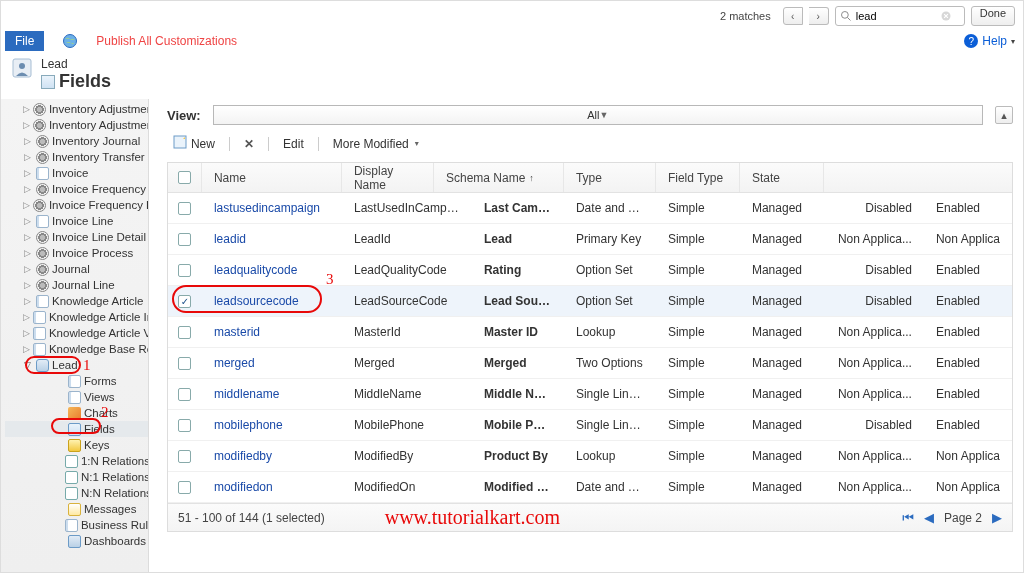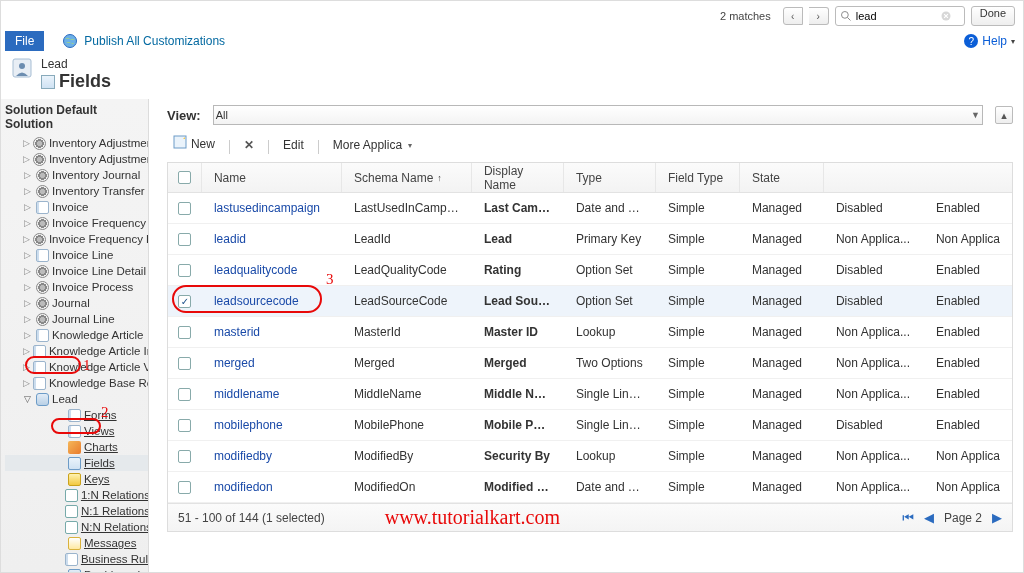--- a/index.html
+++ b/index.html
@@ -13,21 +13,21 @@
 .arrowbtn + .arrowbtn { border-left:none; border-top-left-radius:0; border-bottom-left-radius:0; }
 .arrowbtn.left { border-top-right-radius:0; border-bottom-right-radius:0; }
 .findbox { width:130px; height:20px; border:1px solid #bbb; border-radius:3px; display:flex; align-items:center; padding:0 4px; background:#fff; gap:4px; }
 .findbox input { border:none; outline:none; width:80px; font-size:11px; }
 .circle-icon { width:12px; height:12px; display:inline-flex; align-items:center; justify-content:center; color:#888; }
 .donebtn { height:20px; padding:0 8px; border:1px solid #bbb; border-radius:3px; background:linear-gradient(#fff,#eee); cursor:pointer; font-size:11px; }
 
 
 .ribbon { position:absolute; top:28px; left:0; right:0; height:24px; display:flex; align-items:center; }
 .filebtn { background:#2b6bbf; color:#fff; height:20px; padding:0 10px; display:flex; align-items:center; cursor:pointer; margin-left:4px; font-size:12px; }
-.pub { display:flex; align-items:center; gap:6px; margin-left:18px; color:#0369a1; cursor:pointer; }
+.pub { display:flex; align-items:center; gap:18px; margin-left:18px; color:#ef4444; cursor:pointer; }
 .world-icon { width:16px; height:16px; }
 .help { margin-left:auto; margin-right:8px; display:flex; align-items:center; gap:4px; color:#0b5ed7; cursor:pointer; }
 .help .bullet { width:14px; height:14px; border-radius:50%; background:#0b5ed7; color:#fff; font-size:10px; display:flex; align-items:center; justify-content:center; }
 .help .tri { font-size:8px; color:#444; }
 
 
 .hdr { position:absolute; top:56px; left:10px; display:flex; gap:8px; }
 .hdr .ent-icon { width:22px; height:22px; }
 .hdr .titles .small { font-size:12px; color:#333; }
 .hdr .titles .big { font-size:18px; font-weight:bold; }
@@ -37,35 +37,35 @@
 .body { position:absolute; top:98px; left:0; right:0; bottom:0; display:flex; }
 .sidebar { width:272px; background:linear-gradient(#f4f4f4,#efefef); border-right:1px solid #dcdcdc; overflow:hidden; padding-top:2px; }
 .solhdr { font-weight:bold; padding:2px 6px 4px 4px; font-size:12px; }
 .tree { padding-left:4px; }
 .tree-row { display:flex; align-items:center; height:16px; gap:3px; padding-left:4px; position:relative; }
 .tree-row .tw { width:9px; text-align:center; color:#666; font-size:9px; cursor:pointer; }
 .tree-row .tw.empty { visibility:hidden; }
 .tree-row .ic { width:14px; height:14px; display:inline-flex; align-items:center; justify-content:center; }
 .tree-row .lab { font-size:11.5px; color:#333; cursor:pointer; white-space:nowrap; }
 .tree-row.selected { background:#e5e9ec; }
-.indent2 { padding-left:50px;text-decoration:underline; }
+.indent2 { padding-left:50px; }
 
 
 .redring { position:absolute; border:2px solid #e80909; border-radius:50%; pointer-events:none; }
 .rednum { position:absolute; color:#e80909; font-size:15px; font-family: "Times New Roman", serif; pointer-events:none; }
 .bigred { position:absolute; color:#e80909; font-family:"Times New Roman", serif; font-size:20px; pointer-events:none; }
 
 
 .main { flex:1; display:flex; flex-direction:column; }
 .viewbar { padding:6px 10px 4px 18px; display:flex; align-items:center; gap:12px; }
 .viewbar .lbl { font-weight:bold; font-size:13px; }
-.viewdd { flex:1; height:20px; border:1px solid #b8b8b8; background:linear-gradient(#fff,#f3f3f3); display:flex; align-items:center; padding:0 2px; justify-content:space-between; font-size:11px; cursor:pointer; }
+.viewdd { flex:1; height:20px; border:1px solid #b8b8b8; background:linear-gradient(#fff,#f3f3f3); display:flex; align-items:center; padding:0 8px; justify-content:center; font-size:11px; cursor:pointer; }
 .togglebtn { width:18px; height:18px; border:1px solid #bbb; border-radius:2px; background:linear-gradient(#fff,#eee); display:flex; align-items:center; justify-content:center; cursor:pointer; color:#555; font-size:11px; }
 
-.toolbar { padding:4px 10px 4px 18px; display:flex; align-items:flex-end; gap:4px; }
+.toolbar { padding:4px 10px 4px 18px; display:flex; align-items:center; gap:4px; }
 .tb-item { display:flex; align-items:center; gap:4px; padding:2px 6px; cursor:pointer; font-size:12px; color:#333; }
 .tb-sep { width:1px; height:14px; background:#ccc; margin:0 4px; }
 .tb-item .tri { font-size:8px; margin-left:2px; color:#666; }
 
 
 .gridwrap { margin:4px 10px 0 18px; border:1px solid #ddd; background:#fff; position:relative; }
 .gridhead { display:flex; align-items:center; height:30px; background:linear-gradient(#fbfbfb,#f3f3f3); border-bottom:1px solid #e2e2e2; font-size:12px; }
 .gh { border-right:1px solid #e7e7e7; padding:0 10px 0 12px; display:flex; align-items:center; height:100%; gap:4px; color:#444; }
 .gh.chk { width:34px; justify-content:center; padding:0; }
 .gh.name { width:140px; }
@@ -82,21 +82,21 @@
 .gridbody { }
 .gr { display:flex; height:31px; border-bottom:1px solid #f0f0f0; align-items:center; font-size:12px; color:#333; position:relative; }
 .gc { padding:0 12px; overflow:hidden; text-overflow:ellipsis; white-space:nowrap; }
 .gc.chk { width:34px; display:flex; justify-content:center; padding:0; }
 .gc.name { width:140px; color:#1a4aa8; cursor:pointer; }
 .gc.schema { width:130px; }
 .gc.disp  { width:92px;font-weight:bold; }
 .gc.type  { width:92px; }
 .gc.ftype { width:84px; }
 .gc.state { width:84px; }
-.gc.fsec  { width:100px; }
+.gc.fsec  { width:100px;text-align:right; }
 .gc.audit { flex:1; }
 .gr.selected { background:#eef4fb; }
 .chkbox { width:13px; height:13px; border:1px solid #8aa; border-radius:2px; background:#fff; display:flex; align-items:center; justify-content:center; font-size:10px; color:#1b4f8a; }
 .chkbox.checked::after { content:"✓"; }
 
 .gridfoot { height:28px; border-top:1px solid #e2e2e2; background:linear-gradient(#fbfbfb,#f4f4f4); display:flex; align-items:center; padding:0 10px; font-size:12px; color:#444; }
 .pager { margin-left:auto; display:flex; align-items:center; gap:10px; }
 .pager .nav { color:#2b6bbf; cursor:pointer; font-size:13px; }
 
 .small-svg { width:14px; height:14px; }
@@ -169,21 +169,20 @@
   </span>
   <div class="titles">
     <div class="small">Lead</div>
     <div class="big"><span class="mini-iconbox"></span><span>Fields</span></div>
   </div>
 </div>
 
 <div class="body">
 
   <div class="sidebar">
-    <div class="solhdr">Solution Default Solution</div>
     <div class="tree" id="tree-main">
           <div class="tree-row " style="padding-left: 18px;">
             <span class="tw" style="color: rgb(136, 136, 136);">▷</span>
             <span class="ic">
               <span class="sq gear"></span>
             </span>
             <span class="lab">Inventory Adjustment</span>
           </div>
           <div class="tree-row " style="padding-left: 18px;">
             <span class="tw" style="color: rgb(136, 136, 136);">▷</span>
@@ -396,36 +395,36 @@
         <span>New</span>
       </div>
       <div class="tb-sep"></div>
       <div class="tb-item">
         <span style="font-weight:bold;color:#555">✕</span>
       </div>
       <div class="tb-sep"></div>
       <div class="tb-item">Edit</div>
       <div class="tb-sep"></div>
       <div class="tb-item">
-        <span>More Applica</span>
+        <span>More Modified</span>
             <span class="tri">▾</span>
       </div>
     </div>
 
     <div class="gridwrap">
       <div class="gridhead">
         <div class="gh chk">
               <span class="chkbox"></span>
             </div>
         <div class="gh name">Name</div>
+        <div class="gh disp">Display Name</div>
         <div class="gh schema">
               <span>Schema Name</span>
               <span class="sort">↑</span>
             </div>
-        <div class="gh disp">Display Name</div>
         <div class="gh type">Type</div>
         <div class="gh ftype">Field Type</div>
         <div class="gh state">State</div>
       </div>
       <div class="gridbody" id="gridbody">
             <div class="gr">
               <div class="gc chk">
                 <span class="chkbox"></span>
               </div>
               <div class="gc name">lastusedincampaign</div>
@@ -527,21 +526,21 @@
               <div class="gc state">Managed</div>
               <div class="gc fsec">Disabled</div>
               <div class="gc audit">Enabled</div>
             </div>
             <div class="gr">
               <div class="gc chk">
                 <span class="chkbox"></span>
               </div>
               <div class="gc name">modifiedby</div>
               <div class="gc schema">ModifiedBy</div>
-              <div class="gc disp">Security By</div>
+              <div class="gc disp">Product By</div>
               <div class="gc type">Lookup</div>
               <div class="gc ftype">Simple</div>
               <div class="gc state">Managed</div>
               <div class="gc fsec">Non Applica...</div>
               <div class="gc audit">Non Applica</div>
             </div>
             <div class="gr">
               <div class="gc chk">
                 <span class="chkbox"></span>
               </div>

